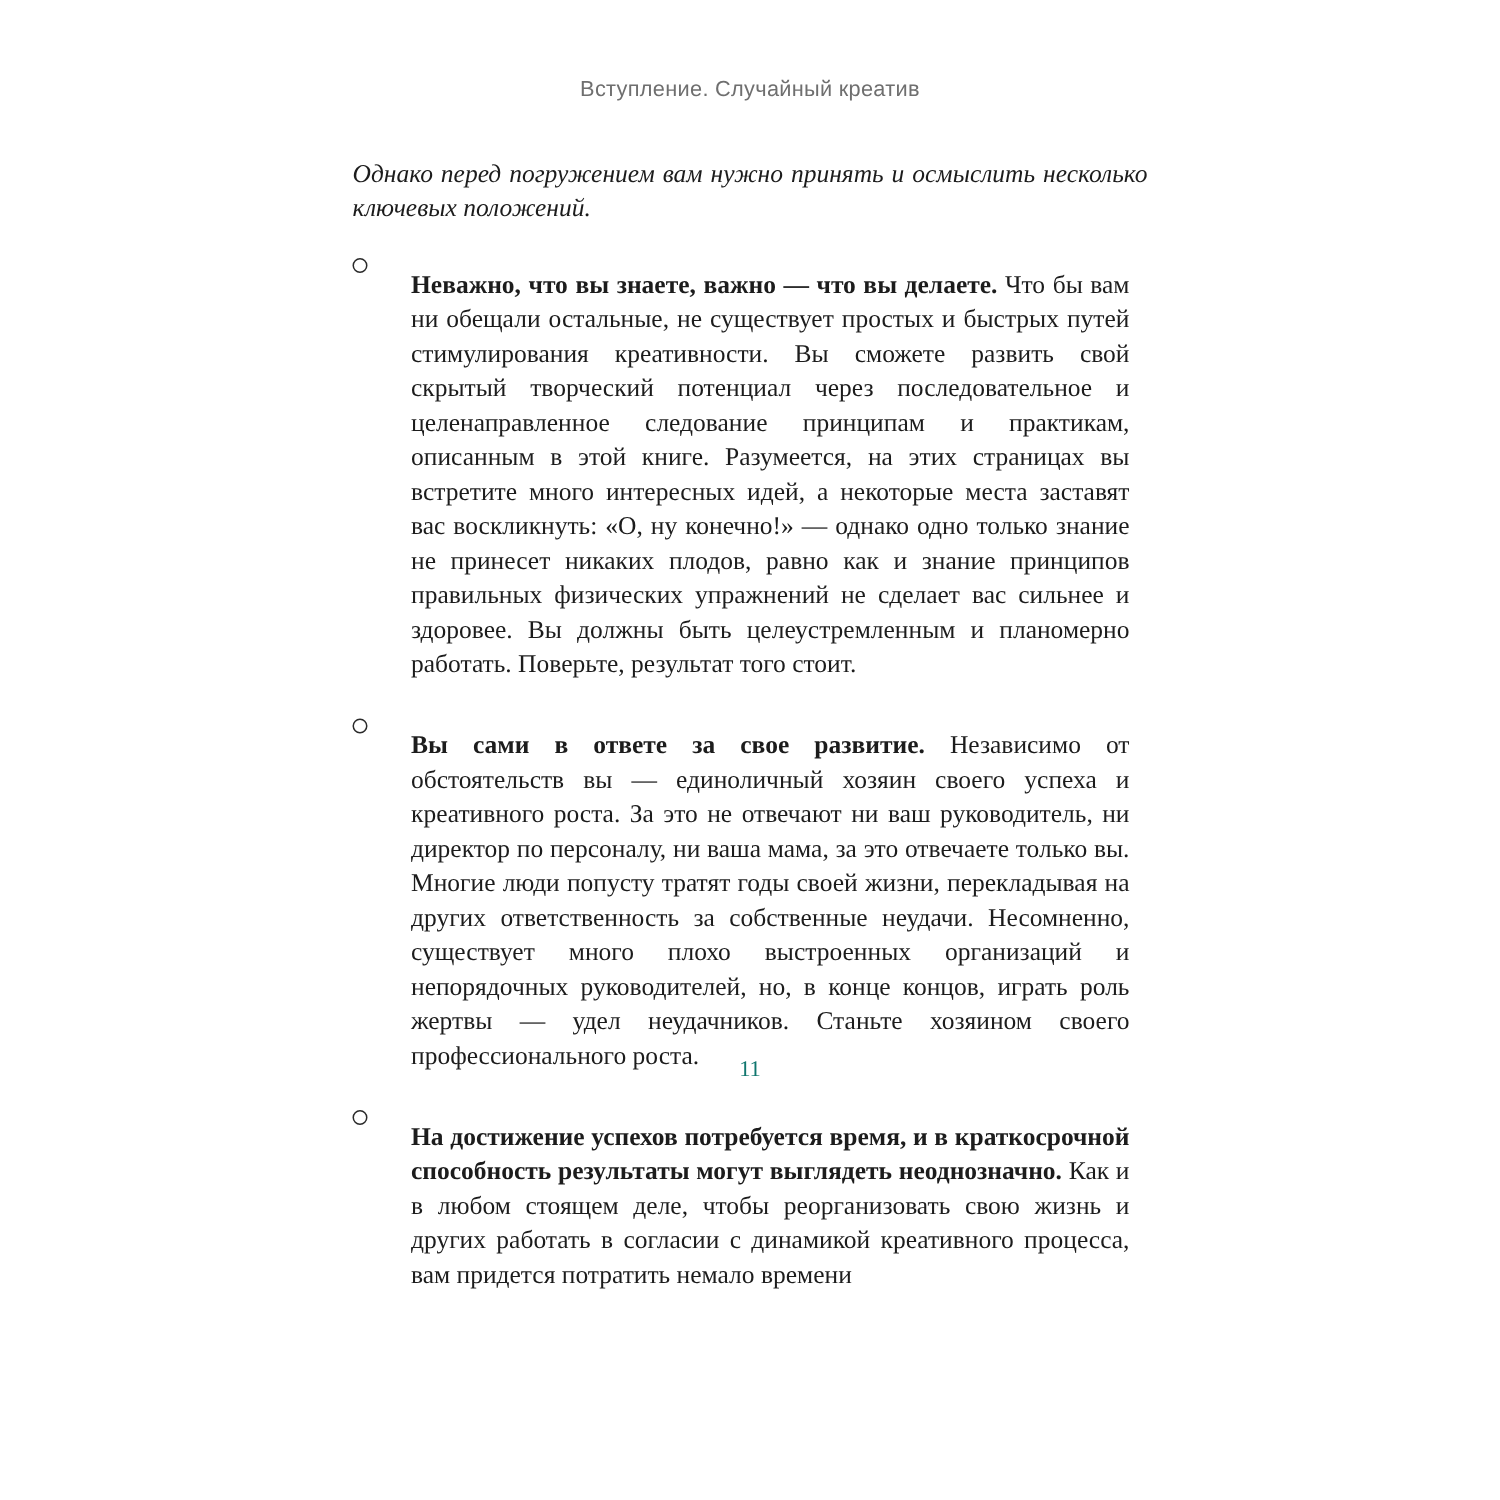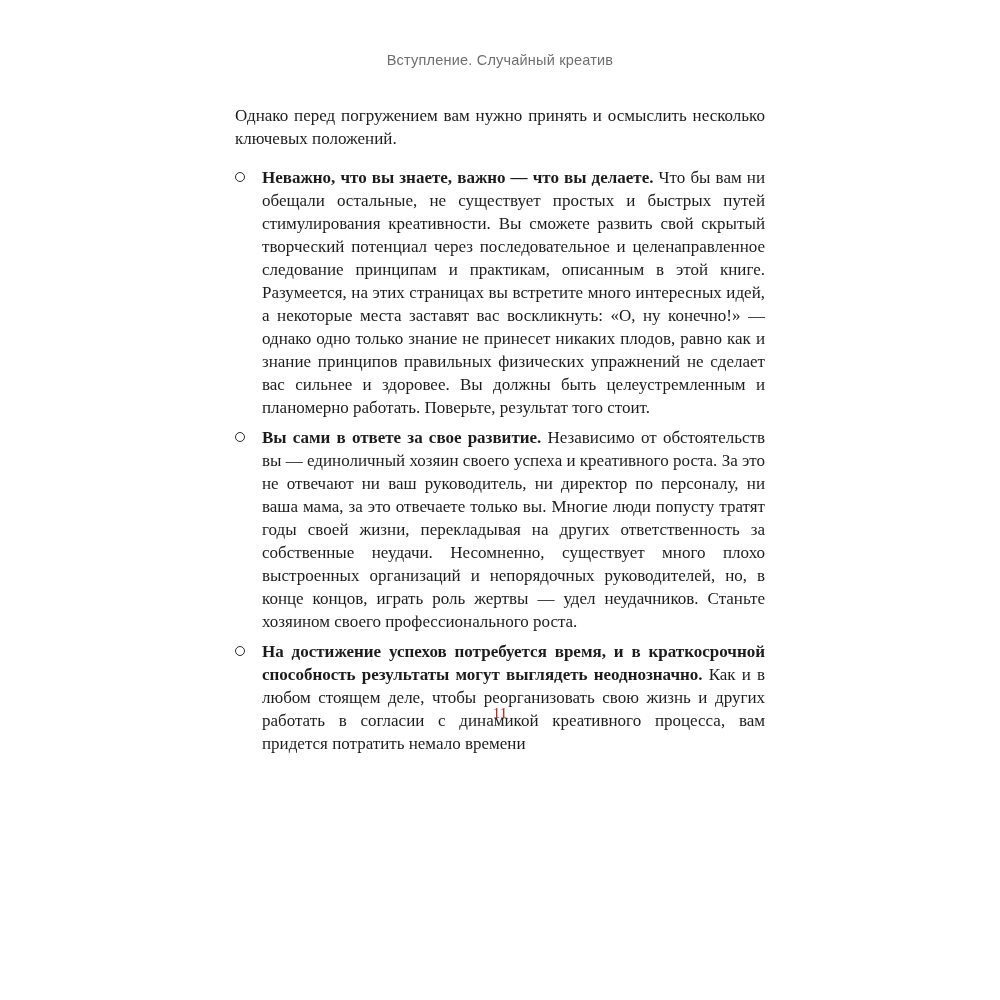--- a/index.html
+++ b/index.html
@@ -34,20 +34,21 @@
     font-size: 16.5px;
     line-height: 22.5px;
     text-align: justify;
     margin-bottom: 22px;
   }
   .intro {
     margin: 0 0 16px 0;
     font-size: 17px;
     line-height: 23px;
     text-align: justify;
+    font-style: italic;
   }
   .bullet-list {
     margin: 0;
     padding: 0;
   }
   .bullet-item {
     display: flex;
     align-items: flex-start;
     margin-bottom: 7px;
   }
@@ -59,36 +60,36 @@
   .circle-glyph {
     display: block;
     width: 10px;
     height: 10px;
     border: 1.6px solid #2a2a2a;
     border-radius: 50%;
     background: transparent;
   }
   .bullet-text {
     flex: 1;
-    margin: 0;
+    margin: 12px;
     font-size: 17px;
     line-height: 23px;
     text-align: justify;
   }
   .bullet-text b {
     font-weight: bold;
   }
   .page-number {
     position: absolute;
     bottom: 50px;
     left: 0;
     width: 1000px;
     text-align: center;
     font-size: 15px;
-    color: #b91c1c;
+    color: #0f766e;
   }
 </style>
 </head>
 <body>
 
 <div class="page">
 
   <div class="running-header">Вступление. Случайный креатив</div>
 
 

